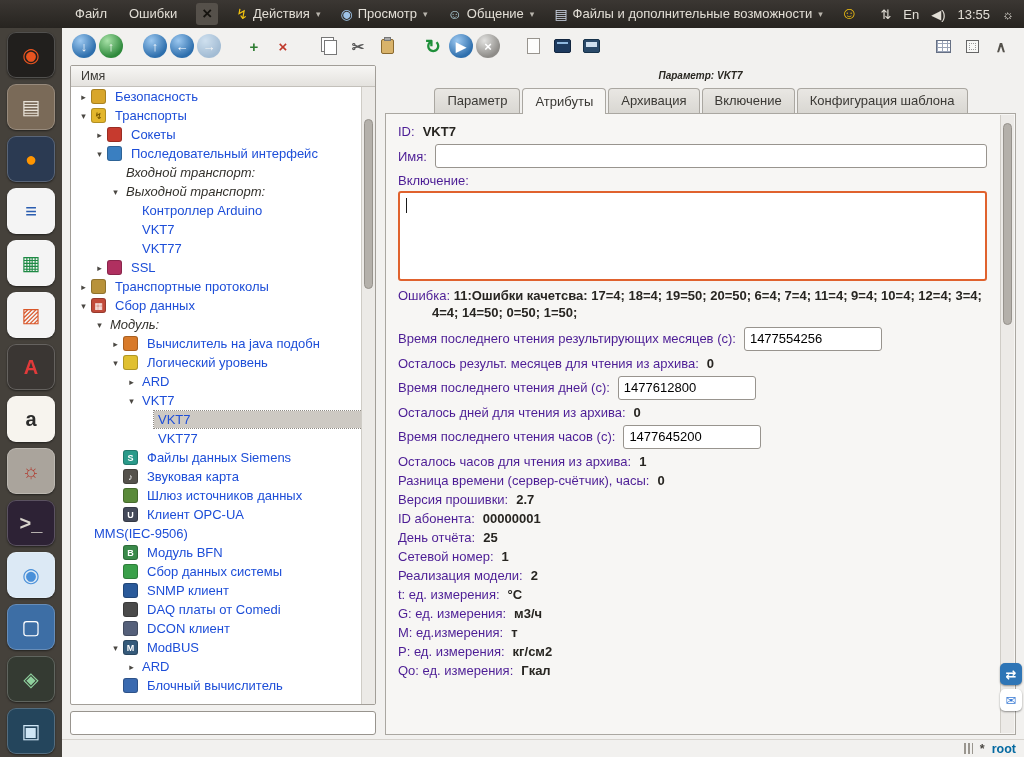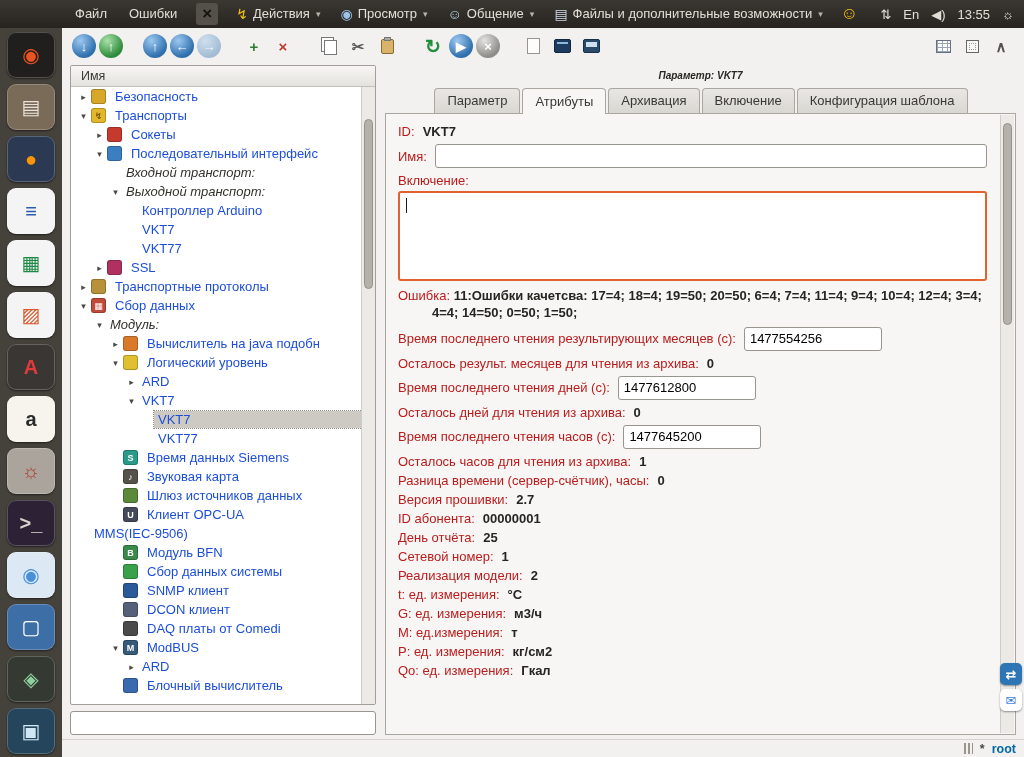--- a/index.html
+++ b/index.html
@@ -86,21 +86,21 @@
   .right-panel{flex:1;display:flex;flex-direction:column;min-width:0;}
   .panel-title{text-align:center;font-weight:bold;font-style:italic;font-size:10px;padding:5px 0 7px;color:#29272三1;color:#292721;}
   .tabs{display:flex;padding-left:3px;position:relative;z-index:2;justify-content:center;}
   .tab{padding:4px 12px 5px;border:1px solid #aaa7a1;border-bottom:none;margin-right:2px;border-radius:4px 4px 0 0;
     background:linear-gradient(#e9e7e3,#d9d7d2);color:#3a3834;white-space:nowrap;}
   .tab.active{background:#f7f6f4;position:relative;top:0px;padding-top:5px;margin-bottom:-1px;}
   .tab-content{flex:1;border:1px solid #aaa7a1;background:#f7f6f4;position:relative;overflow:hidden;
     padding:6px 26px 0 12px;min-height:0;}
   .field-row{display:flex;align-items:center;gap:8px;margin:4px 0;}
   .field-row.input-row{margin:5px 0;}
-  .flabel{color:#b91c1c;white-space:nowrap;}
+  .flabel{color:#4c1d95;white-space:nowrap;}
   .fvalue{font-weight:bold;color:#272521;white-space:nowrap;}
   .finput{height:22px;border:1px solid #98948e;border-radius:3px;background:#fff;padding:0 5px;
     font:13px "Liberation Sans",sans-serif;width:126px;}
   .field-row[data-name="name-field"] .finput{width:auto;flex:1;margin-right:2px;}
   .field-block{margin:4px 0 2px;}
   .ta-wrap{position:relative;margin:3px 2px 6px 0;}
   .ftextarea{display:block;width:100%;height:90px;box-sizing:border-box;border:2px solid #e0622e;border-radius:3px;
     background:#fff;resize:none;font:13px "Liberation Sans",sans-serif;padding:4px 6px;}
   .caret{position:absolute;left:8px;top:7px;width:1px;height:15px;background:#1a1a1a;}
   .error-block{margin:7px 0 5px;padding-left:34px;text-indent:-34px;line-height:1.3;max-width:600px;}
@@ -389,21 +389,21 @@
               </div>
               <div class="tree-row" data-name="tree-item-vkt77-param">
                 <span class="tree-indent" style="width: 64px;"></span>
                 <span class="tree-expander" data-name="tree-expander-none"></span>
                 <span class="tree-label" data-name="tree-item-label">VKT77</span>
               </div>
               <div class="tree-row" data-name="tree-item-siemens-da">
                 <span class="tree-indent" style="width: 32px;"></span>
                 <span class="tree-expander" data-name="tree-expander-none"></span>
                 <span class="tree-icon" data-name="siemens-icon" style="background: rgb(42, 154, 138);">S</span>
-                <span class="tree-label" data-name="tree-item-label">Время данных Siemens</span>
+                <span class="tree-label" data-name="tree-item-label">Файлы данных Siemens</span>
               </div>
               <div class="tree-row" data-name="tree-item-sound-card">
                 <span class="tree-indent" style="width: 32px;"></span>
                 <span class="tree-expander" data-name="tree-expander-none"></span>
                 <span class="tree-icon" data-name="sound-card-icon" style="background: rgb(85, 82, 76);">♪</span>
                 <span class="tree-label" data-name="tree-item-label">Звуковая карта</span>
               </div>
               <div class="tree-row" data-name="tree-item-data-sources-gateway">
                 <span class="tree-indent" style="width: 32px;"></span>
                 <span class="tree-expander" data-name="tree-expander-none"></span>
@@ -432,31 +432,31 @@
                 <span class="tree-expander" data-name="tree-expander-none"></span>
                 <span class="tree-icon" data-name="system-da-icon" style="background: rgb(58, 160, 74);"></span>
                 <span class="tree-label" data-name="tree-item-label">Сбор данных системы</span>
               </div>
               <div class="tree-row" data-name="tree-item-snmp-client">
                 <span class="tree-indent" style="width: 32px;"></span>
                 <span class="tree-expander" data-name="tree-expander-none"></span>
                 <span class="tree-icon" data-name="snmp-icon" style="background: rgb(42, 90, 154);"></span>
                 <span class="tree-label" data-name="tree-item-label">SNMP клиент</span>
               </div>
+              <div class="tree-row" data-name="tree-item-daq-comedi">
+                <span class="tree-indent" style="width: 32px;"></span>
+                <span class="tree-expander" data-name="tree-expander-none"></span>
+                <span class="tree-icon" data-name="daq-comedi-icon" style="background: rgb(74, 74, 74);"></span>
+                <span class="tree-label" data-name="tree-item-label">DAQ платы от Comedi</span>
+              </div>
               <div class="tree-row" data-name="tree-item-dcon-client">
                 <span class="tree-indent" style="width: 32px;"></span>
                 <span class="tree-expander" data-name="tree-expander-none"></span>
                 <span class="tree-icon" data-name="dcon-icon" style="background: rgb(85, 96, 122);"></span>
                 <span class="tree-label" data-name="tree-item-label">DCON клиент</span>
-              </div>
-              <div class="tree-row" data-name="tree-item-daq-comedi">
-                <span class="tree-indent" style="width: 32px;"></span>
-                <span class="tree-expander" data-name="tree-expander-none"></span>
-                <span class="tree-icon" data-name="daq-comedi-icon" style="background: rgb(74, 74, 74);"></span>
-                <span class="tree-label" data-name="tree-item-label">DAQ платы от Comedi</span>
               </div>
               <div class="tree-row" data-name="tree-item-modbus">
                 <span class="tree-indent" style="width: 32px;"></span>
                 <span class="tree-expander" data-name="tree-expander-icon">▾</span>
                 <span class="tree-icon" data-name="modbus-icon" style="background: rgb(53, 90, 122);">M</span>
                 <span class="tree-label" data-name="tree-item-label">ModBUS</span>
               </div>
               <div class="tree-row" data-name="tree-item-ard-modbus">
                 <span class="tree-indent" style="width: 48px;"></span>
                 <span class="tree-expander" data-name="tree-expander-icon">▸</span>

